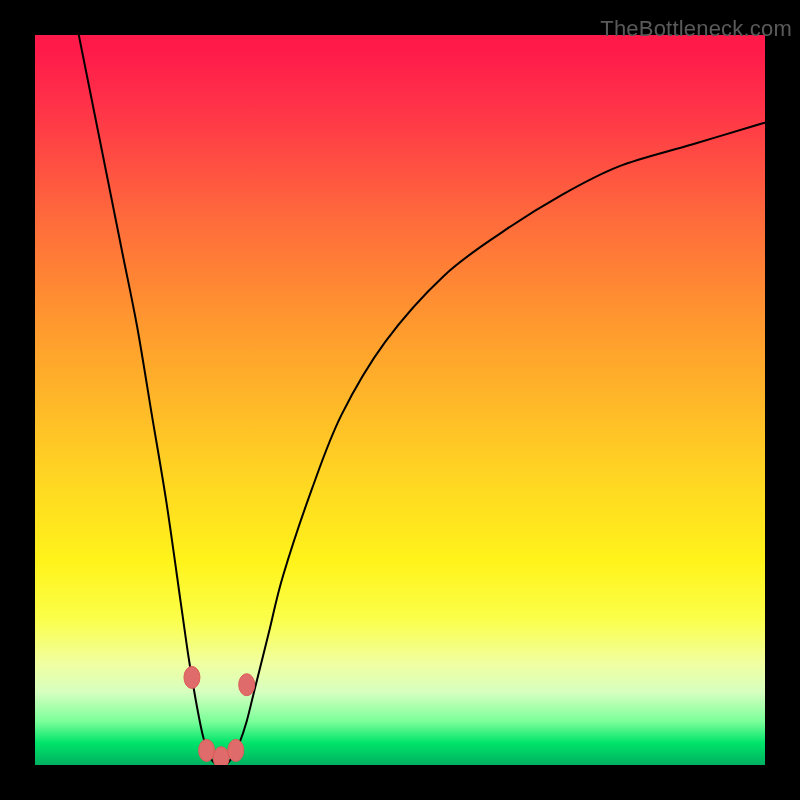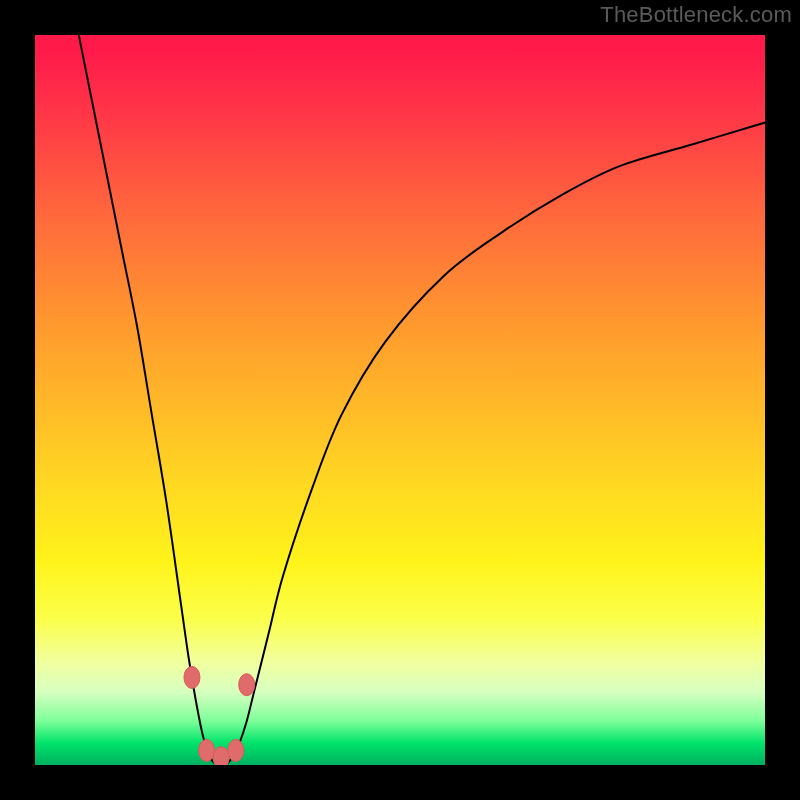--- a/index.html
+++ b/index.html
@@ -62,21 +62,21 @@
     stroke-linecap: round;
     stroke-linejoin: round;
   }
   .red-blob {
     fill: #e06b6b;
     stroke: #dd5a5a;
     stroke-width: 1;
   }
   .watermark {
     position: absolute;
-    top: 2px;
+    top: 16px;
     right: 8px;
     color: #5a5a5a;
     font-size: 22px;
     font-weight: 500;
     letter-spacing: 0.2px;
     user-select: none;
   }
 </style>
 </head>
 <body>

